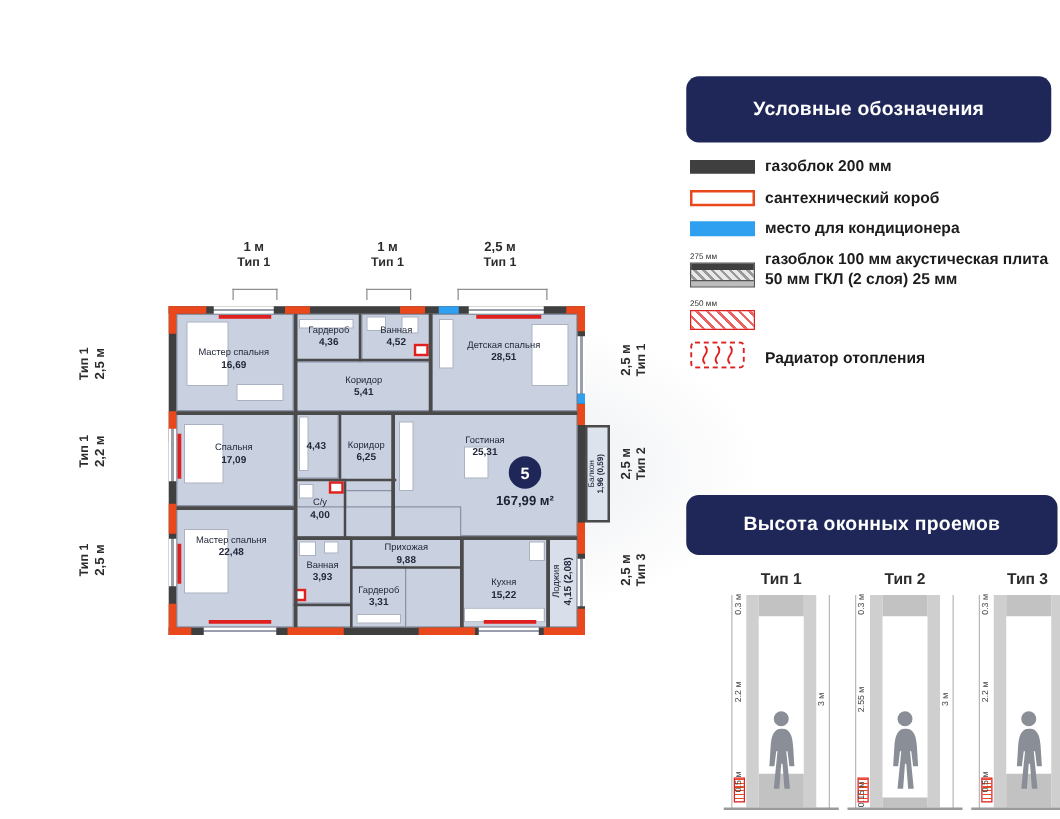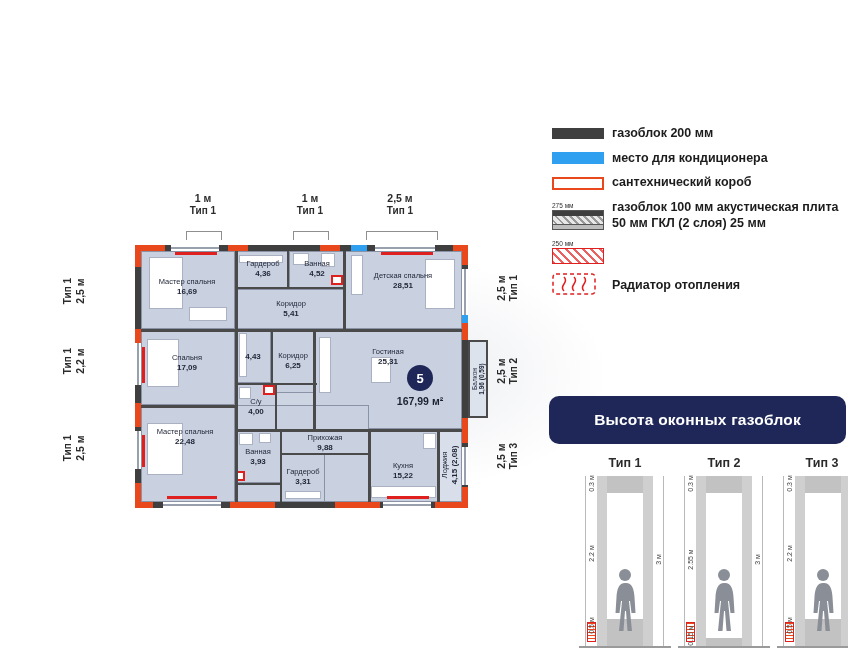--- a/index.html
+++ b/index.html
@@ -283,39 +283,42 @@
       <span class="rn">Лоджия</span>
       <span class="ra">4,15 (2,08)</span>
     </div>
 
     <div class="apt-circle">
       <span>5</span>
     </div>
     <div class="apt-area">167,99 м²</div>
   </div>
 
+  <div class="panel-hd" style="left:549px;top:61px;width:292px;height:53px;">
+    <span>Условные обозначения</span>
+  </div>
 
   <div class="legend">
     <div class="li">
       <div class="swc">
           <div class="sw sw-gas200"></div>
         </div>
       <div class="ll">газоблок 200 мм</div>
     </div>
     <div class="li">
       <div class="swc">
+          <div class="sw sw-plumb"></div>
+        </div>
+      <div class="ll">сантехнический короб</div>
+    </div>
+    <div class="li">
+      <div class="swc">
           <div class="sw sw-ac"></div>
         </div>
       <div class="ll">место для кондиционера</div>
-    </div>
-    <div class="li">
-      <div class="swc">
-          <div class="sw sw-plumb"></div>
-        </div>
-      <div class="ll">сантехнический короб</div>
     </div>
     <div class="li">
       <div class="swc">
         <div class="mini">275 мм</div>
         <div class="sw sw-acoustic"></div>
       </div>
       <div class="ll">газоблок 100 мм акустическая плита 50 мм ГКЛ (2 слоя) 25 мм</div>
     </div>
     <div class="li">
       <div class="swc">
@@ -328,21 +331,21 @@
         <svg width="44" height="22" viewBox="0 0 44 22">
           <rect x="1" y="1" width="42" height="20" rx="3" fill="#fff" stroke="#e01f1f" stroke-width="1.5" stroke-dasharray="4 3"></rect>
           <path d="M12 4 q3 3 0 7 q-3 4 0 7 M22 4 q3 3 0 7 q-3 4 0 7 M32 4 q3 3 0 7 q-3 4 0 7" stroke="#e01f1f" fill="none" stroke-width="1.5"></path>
         </svg>
       </div>
       <div class="ll">Радиатор отопления</div>
     </div>
   </div>
 
   <div class="panel-hd" style="left:549px;top:396px;width:297px;height:48px;">
-    <span>Высота оконных газоблок</span>
+    <span>Высота оконных проемов</span>
   </div>
 
   <div class="wt-label" style="left:585px;top:456px;">Тип 1</div>
   <div class="wt-label" style="left:684px;top:456px;">Тип 2</div>
   <div class="wt-label" style="left:782px;top:456px;">Тип 3</div>
 
   <div class="wd" style="left:579px;top:476px;">
     <div class="vline" style="left:6px;"></div>
     <div class="vline" style="left:84px;"></div>
     <div class="wall-col" style="left:18px;"></div>

